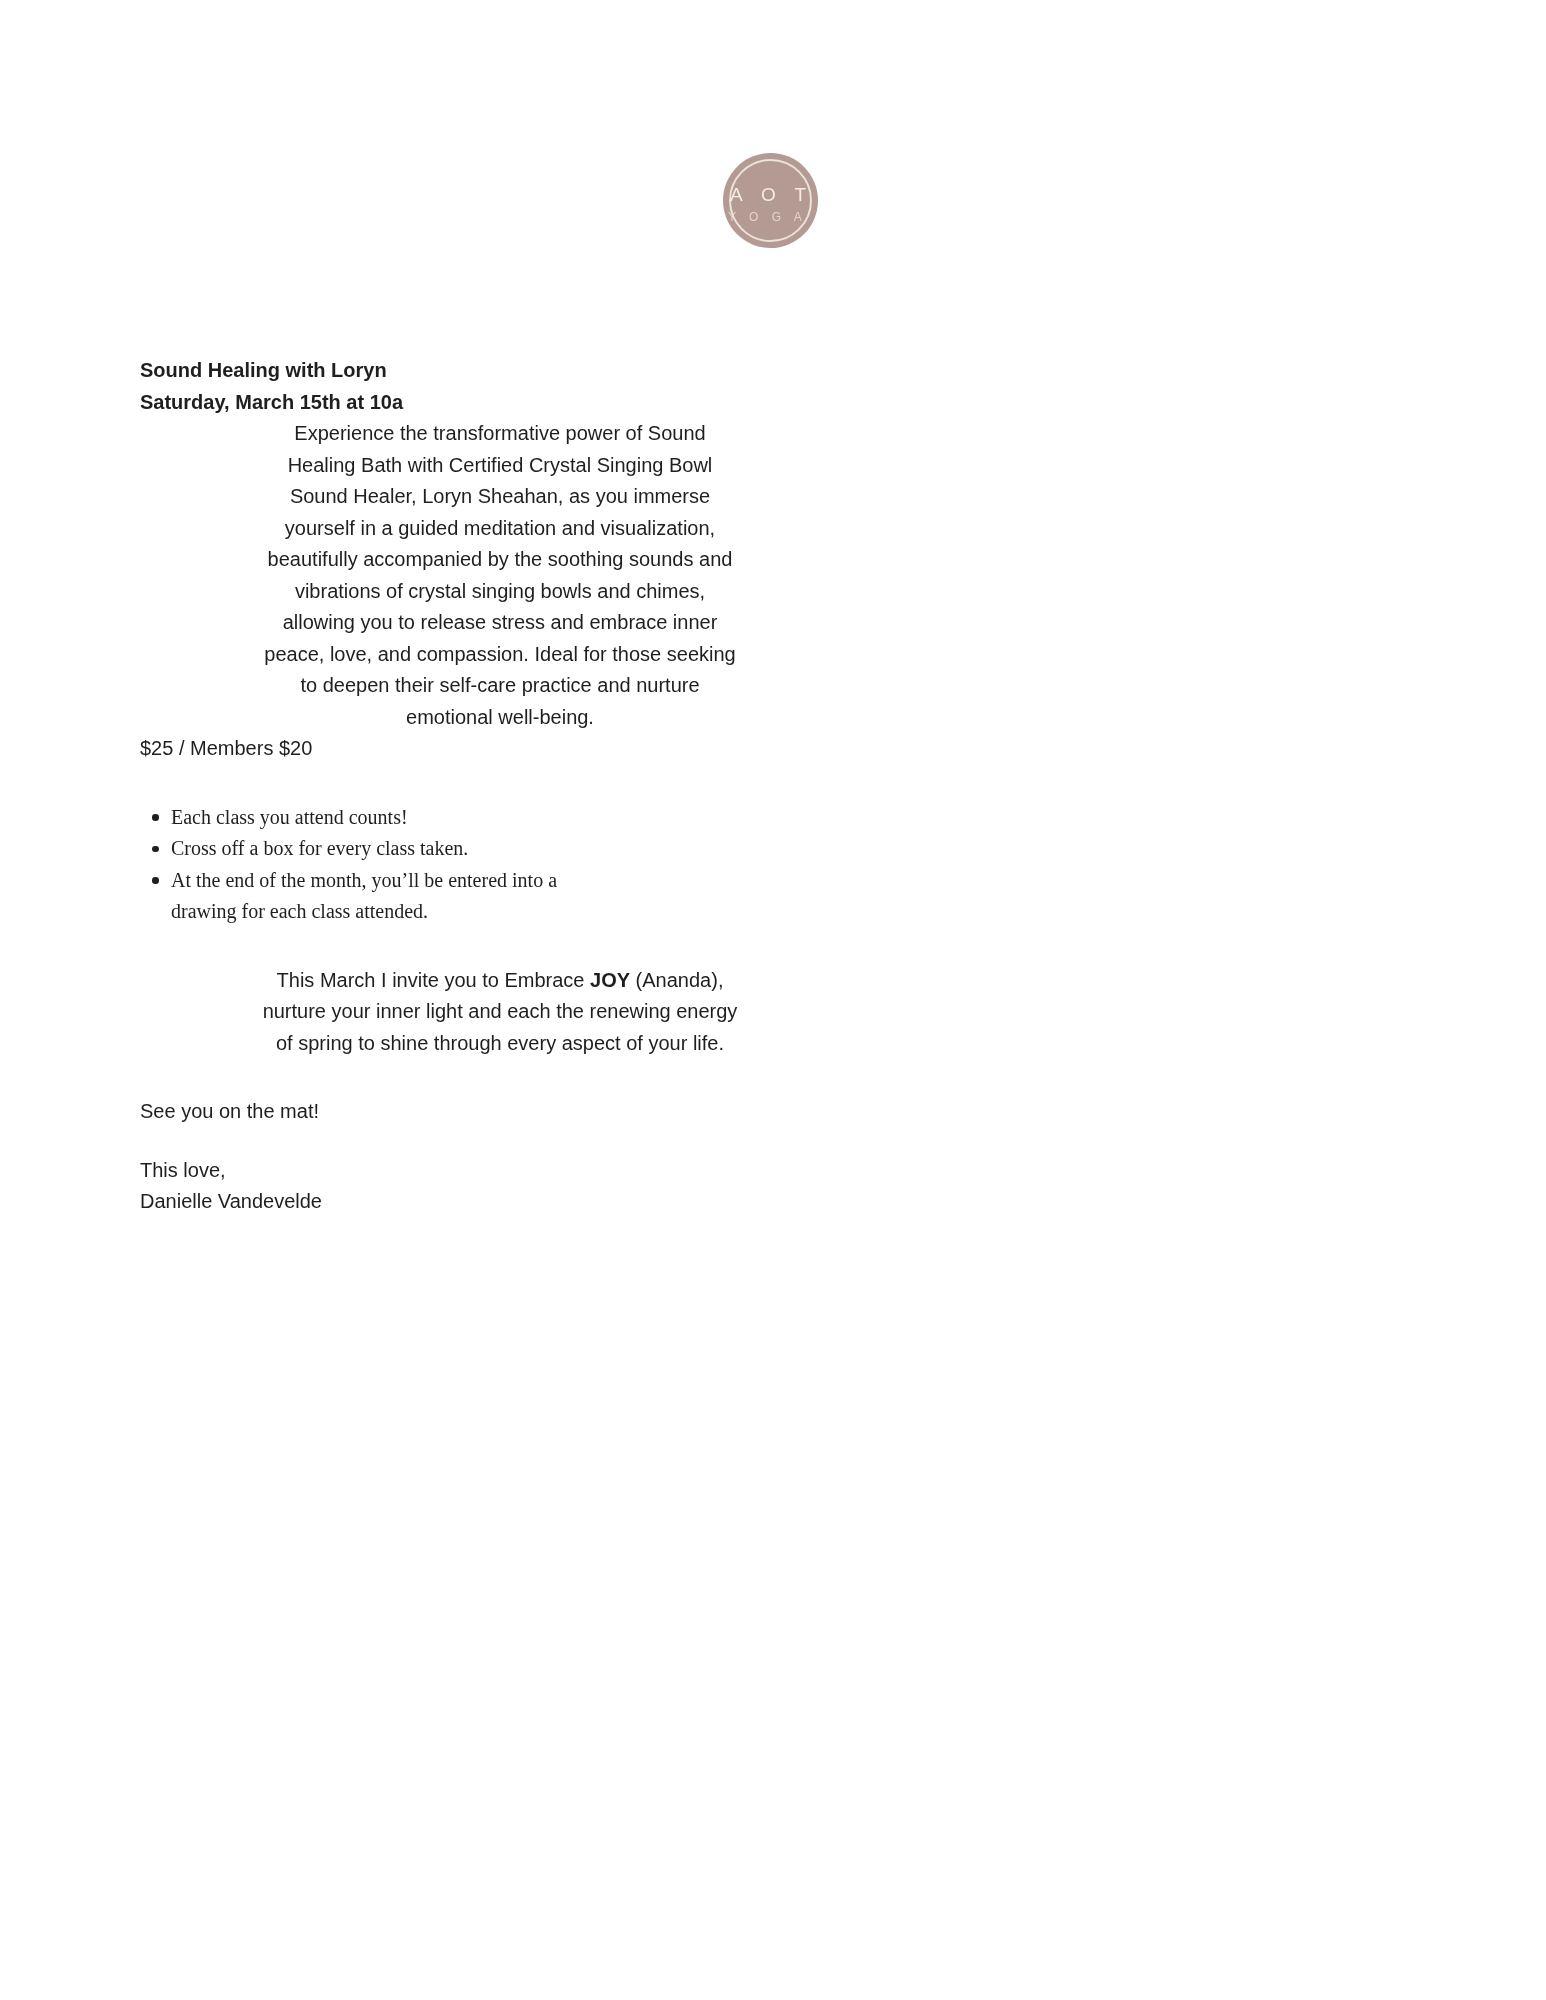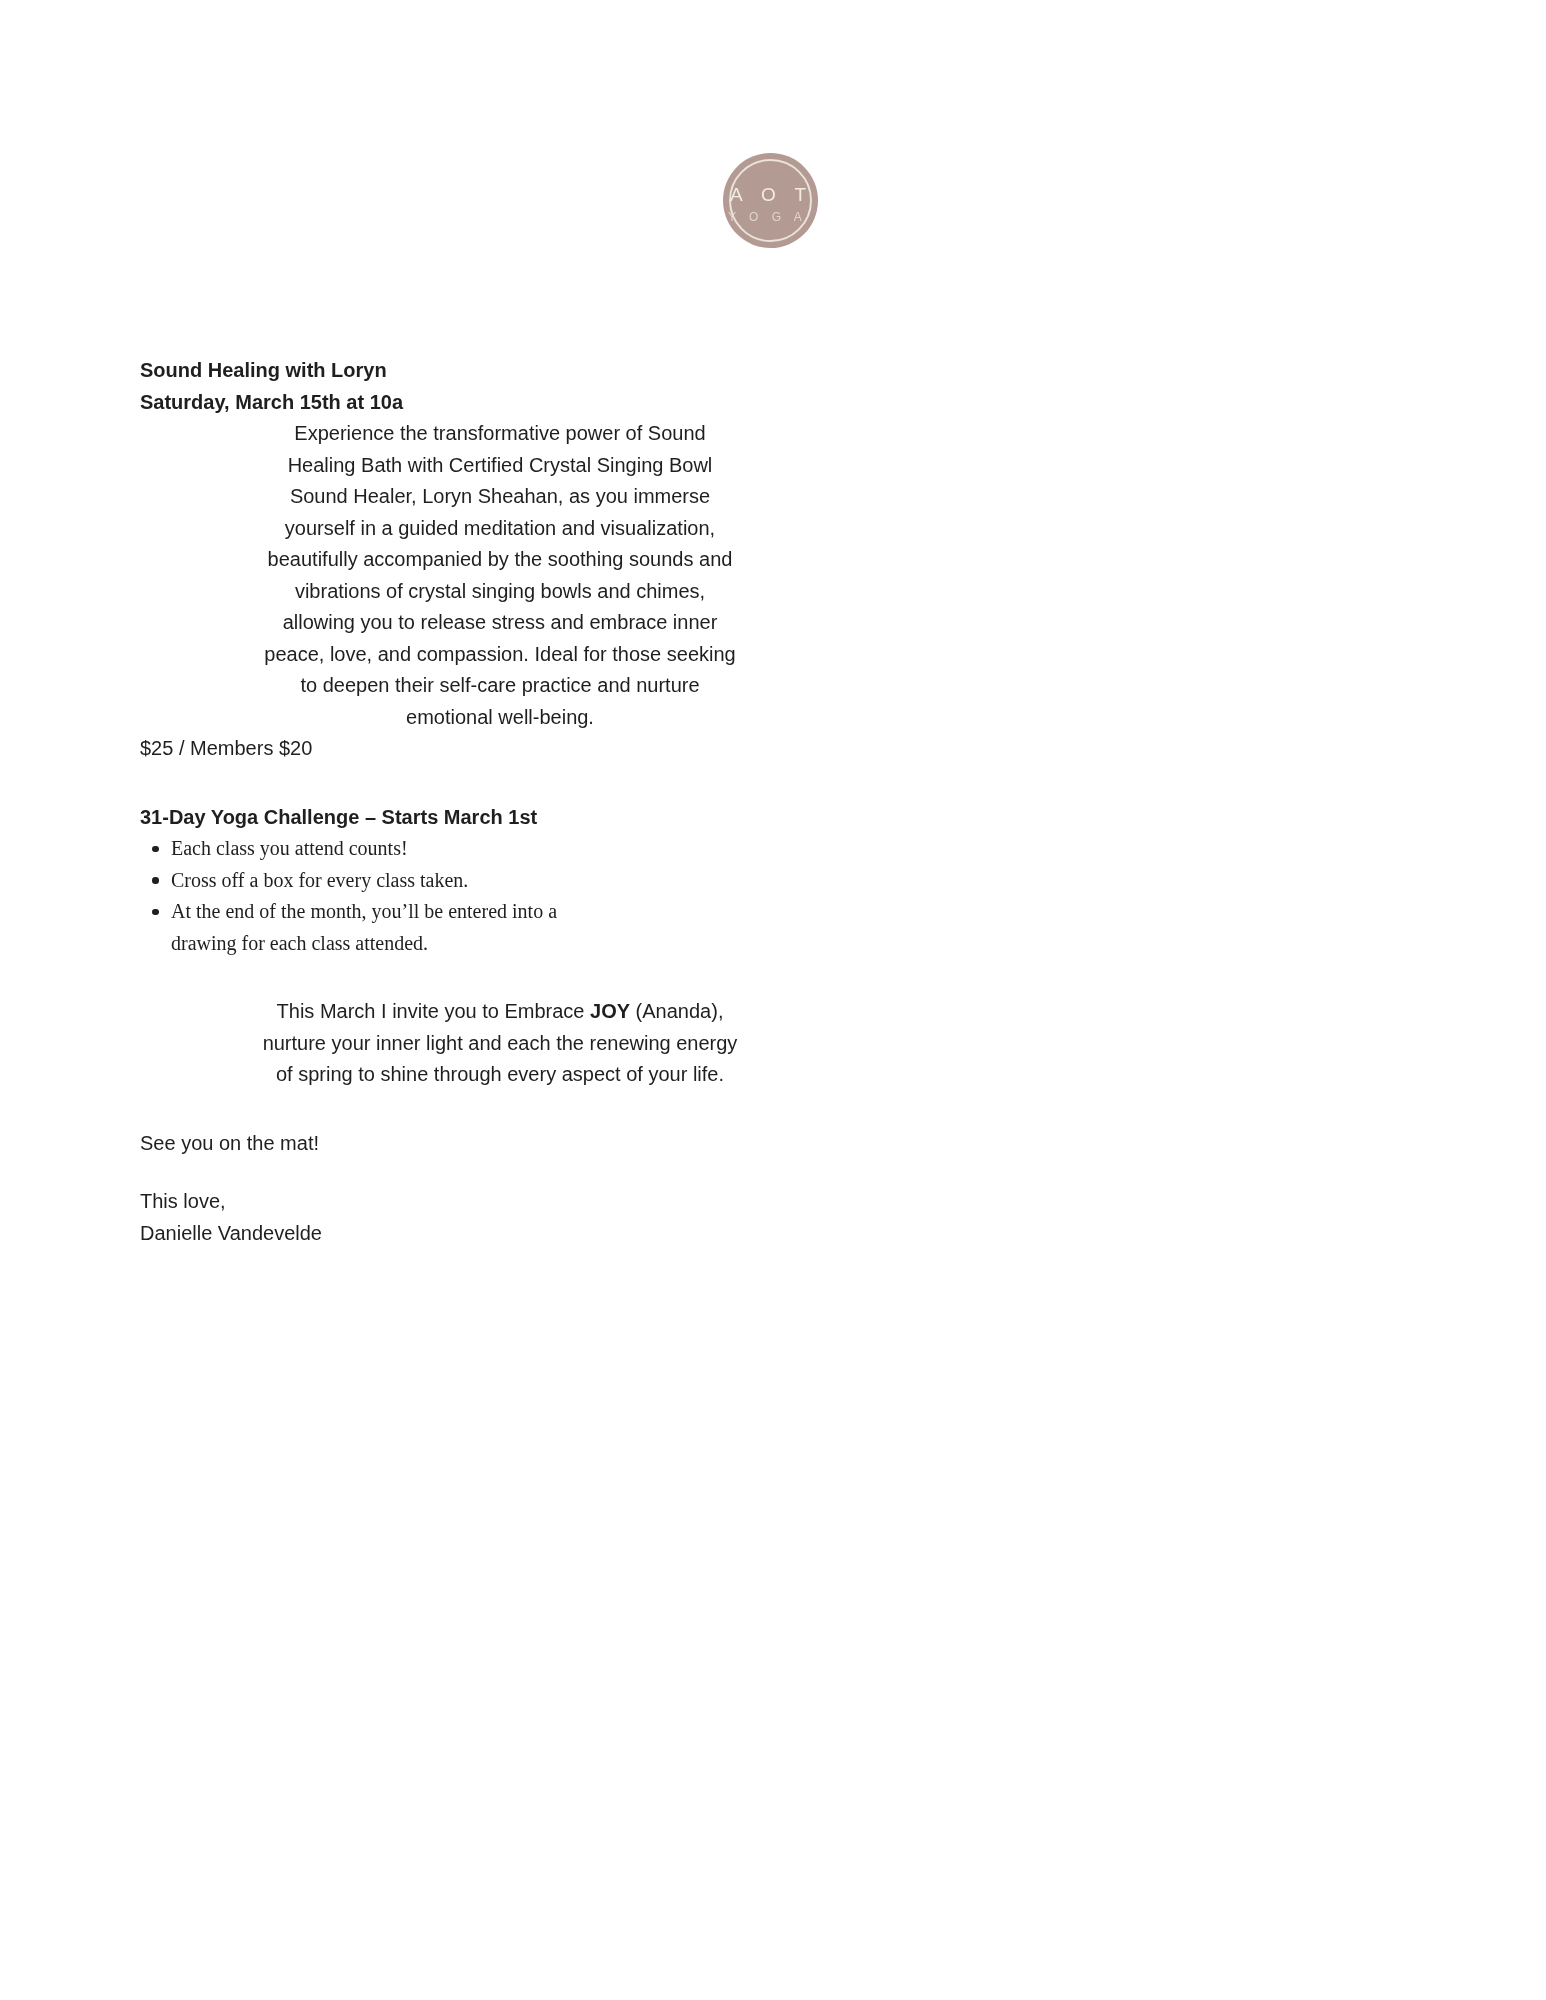--- a/index.html
+++ b/index.html
@@ -113,21 +113,20 @@
 beautifully accompanied by the soothing sounds and
 vibrations of crystal singing bowls and chimes,
 allowing you to release stress and embrace inner
 peace, love, and compassion. Ideal for those seeking
 to deepen their self-care practice and nurture
 emotional well-being.</div>
       <div>$25 / Members $20</div>
     </div>
 
     <div class="section-b">
-      <div class="bold-line">31-Day Yoga Challenge – Starts March 1st</div>
       <ul class="challenge-list">
         <li>Each class you attend counts!</li>
         <li>Cross off a box for every class taken.</li>
         <li>At the end of the month, you’ll be entered into a
 drawing for each class attended.</li>
       </ul>
     </div>
 
     <div class="section-c preline"><span>This March I invite you to Embrace </span><strong>JOY</strong><span> (Ananda),
 nurture your inner light and each the renewing energy

